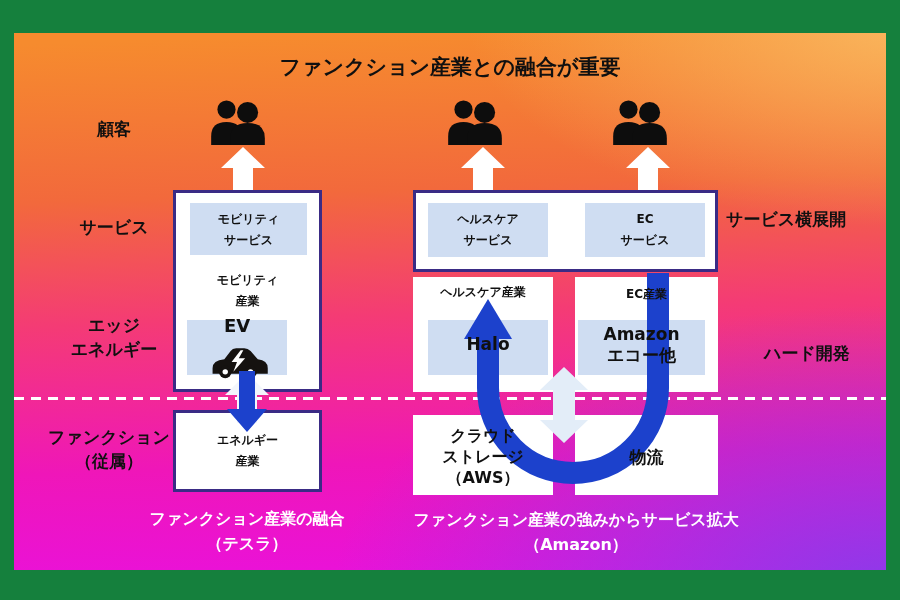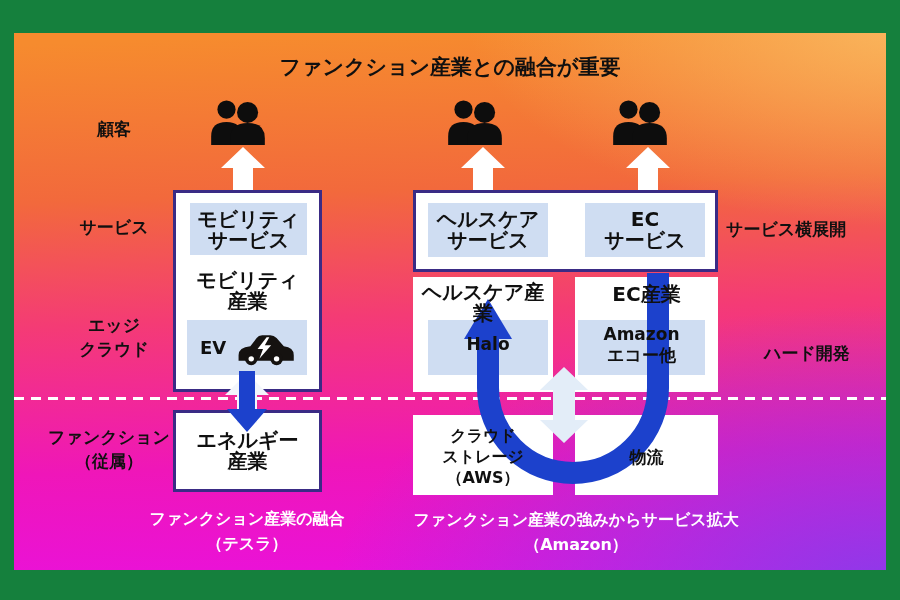--- a/index.html
+++ b/index.html
@@ -17,55 +17,55 @@
   .blk{color:#101010;font-weight:bold;}
   .wht{color:#ffffff;font-weight:bold;}
   .whitebox{position:absolute;background:#ffffff;z-index:2;}
   .purplebox{position:absolute;background:#ffffff;border:3px solid #3a2b85;box-sizing:border-box;z-index:2;}
   .bluebox{position:absolute;background:#cfddf2;z-index:2;}
   .dashline{position:absolute;left:0;right:0;top:364px;height:3px;z-index:1;
     background:repeating-linear-gradient(90deg,#ffffff 0 10px,transparent 10px 17px);}
   .z3{z-index:3;}
   .z4{z-index:4;}
   .lbl{font-size:17px;line-height:24px;}
-  .boxtext{font-size:20px;line-height:21px;}
+  .boxtext{font-size:12px;line-height:21px;}
   .caption{font-size:16px;line-height:25px;}
   svg{display:block;}
 </style>
 </head>
 <body>
 
 <div class="page">
   <div class="canvas">
 
     <div class="dashline"></div>
 
     <div class="abs ctr blk" style="left:0;top:20px;width:872px;font-size:21px;">ファンクション産業との融合が重要</div>
 
     <div class="abs ctr blk lbl t" style="left:20px;top:84px;width:160px;">顧客</div>
     <div class="abs ctr blk lbl t" style="left:20px;top:182px;width:160px;">サービス</div>
     <div class="abs ctr blk lbl t" style="left:20px;top:280px;width:160px;">エッジ
-クラウド</div>
+エネルギー</div>
     <div class="abs ctr blk lbl t" style="left:10px;top:392px;width:170px;">ファンクション
 （従属）</div>
 
-    <div class="abs blk lbl" style="left:712px;top:184px;width:158px;">サービス横展開</div>
+    <div class="abs blk lbl" style="left:712px;top:176px;width:158px;font-family:Liberation Mono, monospace;">サービス横展開</div>
     <div class="abs blk lbl" style="left:750px;top:308px;width:150px;">ハード開発</div>
 
     <div class="purplebox" style="left:159px;top:157px;width:149px;height:202px;"></div>
     <div class="purplebox" style="left:159px;top:377px;width:149px;height:82px;"></div>
 
     <div class="bluebox" style="left:176px;top:170px;width:117px;height:52px;"></div>
     <div class="abs ctr blk boxtext t z4" style="left:176px;top:176px;width:117px;">モビリティ
 サービス</div>
 
     <div class="abs ctr blk boxtext t z4" style="left:159px;top:237px;width:149px;">モビリティ
 産業</div>
 
-    <div class="bluebox" style="left:173px;top:287px;width:120px;height:55px;display:flex;align-items:center;justify-content:center;gap:6px;">
+    <div class="bluebox" style="left:173px;top:287px;width:100px;height:55px;display:flex;align-items:center;justify-content:center;gap:6px;flex-direction:column;">
       <span class="blk" style="font-size:18px;">EV</span>
       <span>
         <svg width="62" height="38" viewBox="0 0 66 42">
           <path d="M6 29 q0-9 13-10 l7-9 q2-3 6-3 h9 q4 0 7 3 l8 9 q11 1 11 10 v6 h-61 z" fill="#151210"></path>
           <circle cx="20" cy="33" r="7" fill="#151210"></circle>
             <circle cx="20" cy="33" r="3" fill="#ffffff"></circle>
           <circle cx="48" cy="33" r="7" fill="#151210"></circle>
             <circle cx="48" cy="33" r="3" fill="#ffffff"></circle>
           <polygon points="37,9 27,22 33,22 29,33 42,18 35,18 40,9" fill="#ffffff"></polygon>
         </svg>

